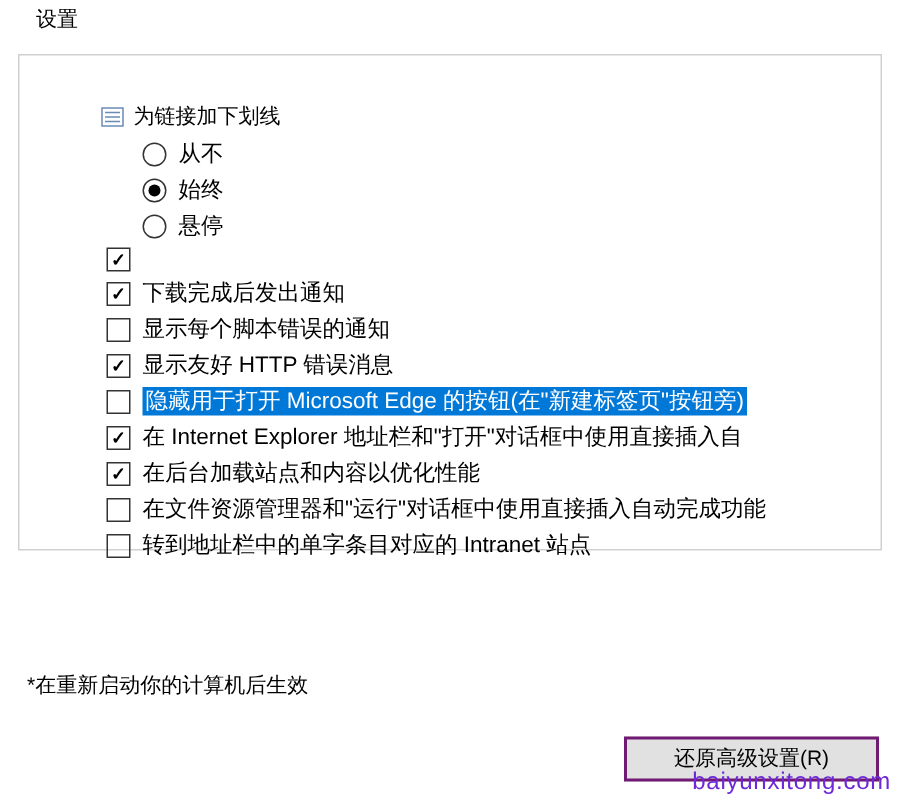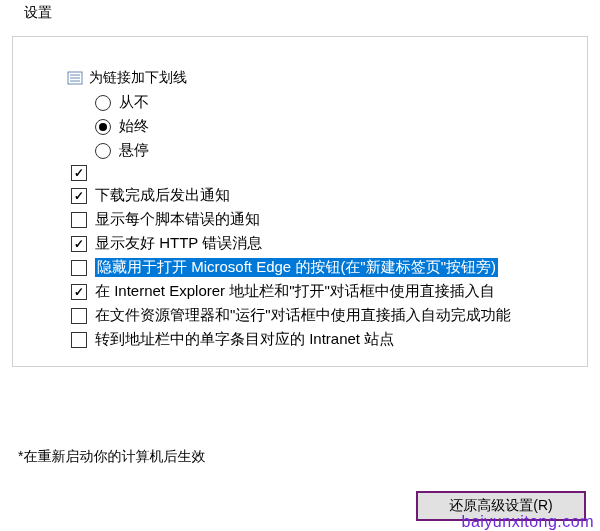--- a/index.html
+++ b/index.html
@@ -167,20 +167,24 @@
     </div>
     <div class="check-row">
       <span class="check"></span>
       <span class="label-span highlighted">隐藏用于打开 Microsoft Edge 的按钮(在"新建标签页"按钮旁)</span>
     </div>
     <div class="check-row">
       <span class="check checked"></span>
       <span>在 Internet Explorer 地址栏和"打开"对话框中使用直接插入自</span>
     </div>
     <div class="check-row">
+      <span class="check checked"></span>
+      <span>在后台加载站点和内容以优化性能</span>
+    </div>
+    <div class="check-row">
       <span class="check"></span>
       <span>在文件资源管理器和"运行"对话框中使用直接插入自动完成功能</span>
     </div>
     <div class="check-row">
       <span class="check"></span>
       <span>转到地址栏中的单字条目对应的 Intranet 站点</span>
     </div>
 
   </div>
 </div>

